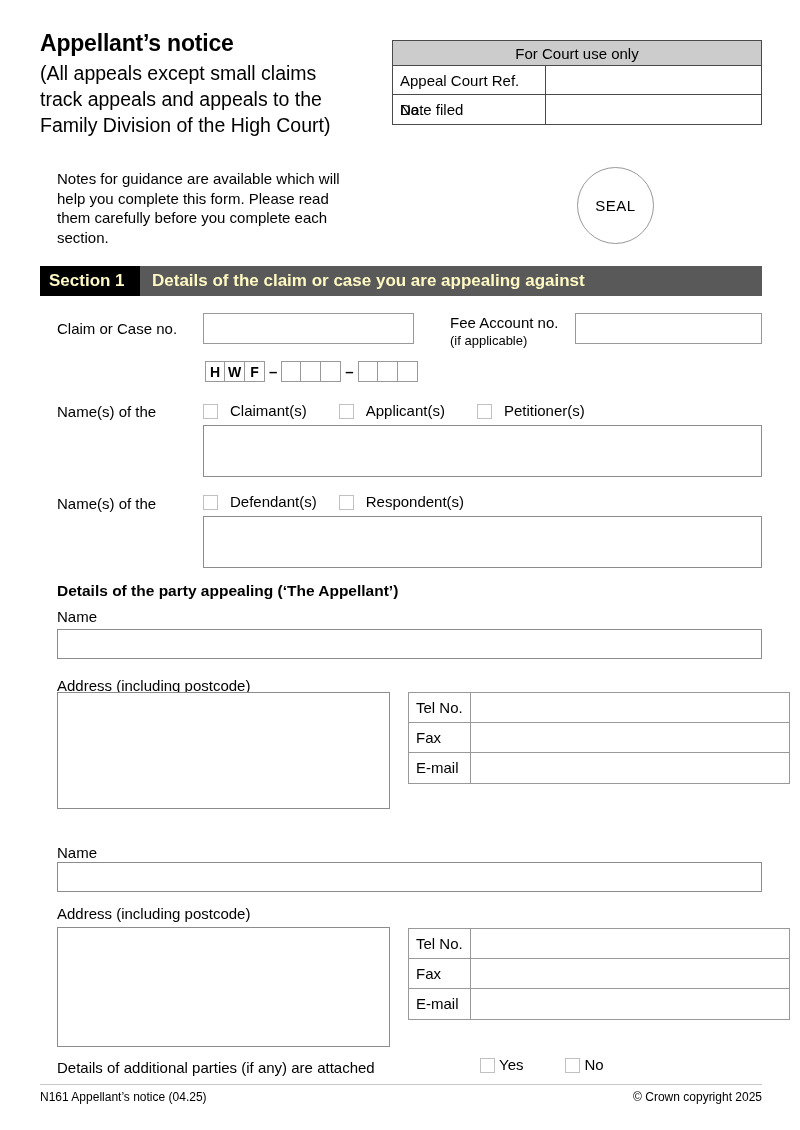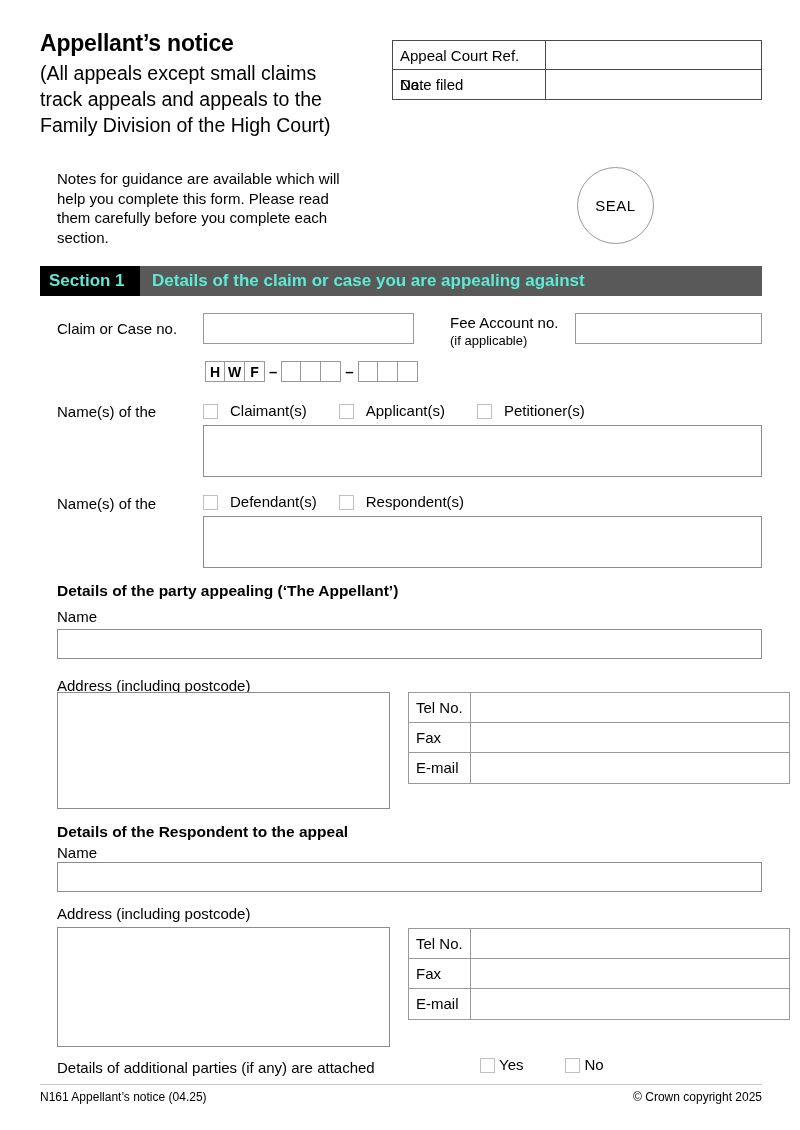--- a/index.html
+++ b/index.html
@@ -16,21 +16,21 @@
   .court-header { background:var(--court-header-bg,#ccc); text-align:center; height:25px; line-height:25px; font-size:15px; border-bottom:1px solid var(--court-border,#4a4a4a); }
   .court-row { display:flex; height:29px; border-bottom:1px solid var(--court-border,#4a4a4a); }
   .court-row.last { border-bottom:none; }
   .court-label { width:153px; border-right:1px solid var(--court-border,#4a4a4a); line-height:29px; padding-left:7px; font-size:15px; }
   .court-value { flex:1; }
 
   .notes { left:57px; top:169px; width:298px; font-size:15px; line-height:19.5px; }
 
   .seal { left:577px; top:167px; width:77px; height:77px; border:1px solid #999; border-radius:50%; display:flex; align-items:center; justify-content:center; font-size:15px; letter-spacing:0.5px; }
 
-  .section-bar { left:40px; top:266px; width:722px; height:30px; display:flex; color:#5eead4; font-weight:bold; font-size:17px; }
+  .section-bar { left:40px; top:266px; width:722px; height:30px; display:flex; color:#fef9c3; font-weight:bold; font-size:17px; }
   .section-badge { background:var(--section-badge-bg,#000); width:100px; display:flex; align-items:center; padding-left:9px; }
   .section-title-area { background:var(--section-bar-bg,#595959); flex:1; display:flex; align-items:center; padding-left:12px; }
 
   .lbl { font-size:15px; line-height:1.25; }
   .small { font-size:13px; }
 
   .input-box { border:1px solid var(--input-border,#999); background:#fff; }
   .bigbox { border:1px solid #8c8c8c; background:#fff; }
 
   
@@ -65,20 +65,21 @@
 </style>
 </head>
 <body>
 
 <div class="page">
 
   <h1 class="abs title">Appellant’s notice</h1>
   <div class="abs subtitle">(All appeals except small claims track appeals and appeals to the Family Division of the High Court)</div>
 
   <div class="abs court">
+    <div class="court-header">For Court use only</div>
     <div class="court-row">
       <div class="court-label">Appeal Court Ref. No.</div>
       <div class="court-value"></div>
     </div>
     <div class="court-row last">
       <div class="court-label">Date filed</div>
       <div class="court-value"></div>
     </div>
   </div>
 
@@ -163,21 +164,20 @@
     <div class="ct-row">
       <div class="ct-label">Fax</div>
       <div class="ct-value"></div>
     </div>
     <div class="ct-row">
       <div class="ct-label">E-mail</div>
       <div class="ct-value"></div>
     </div>
   </div>
 
-  <div class="abs heading" style="left:57px;top:823px;">Details of the Respondent to the appeal</div>
   <div class="abs lbl" style="left:57px;top:844px;">Name</div>
   <div class="abs bigbox" style="left:57px;top:862px;width:705px;height:30px;"></div>
   <div class="abs lbl" style="left:57px;top:905px;">Address (including postcode)</div>
   <div class="abs bigbox" style="left:57px;top:927px;width:333px;height:120px;"></div>
   <div class="abs ct" style="left:408px;top:928px;">
     <div class="ct-row">
       <div class="ct-label">Tel No.</div>
       <div class="ct-value"></div>
     </div>
     <div class="ct-row">

